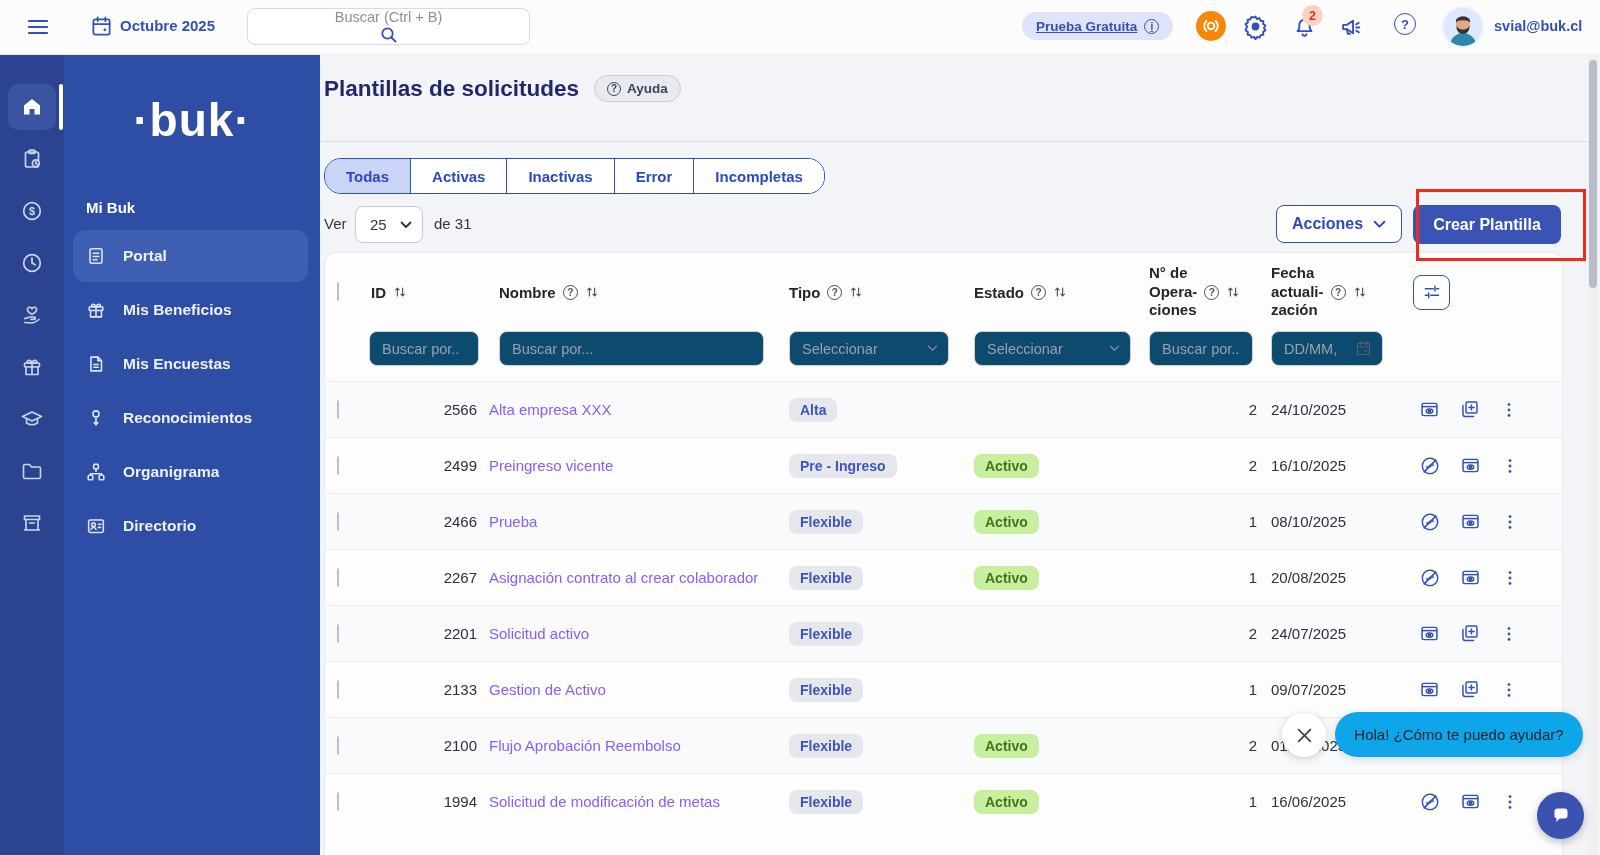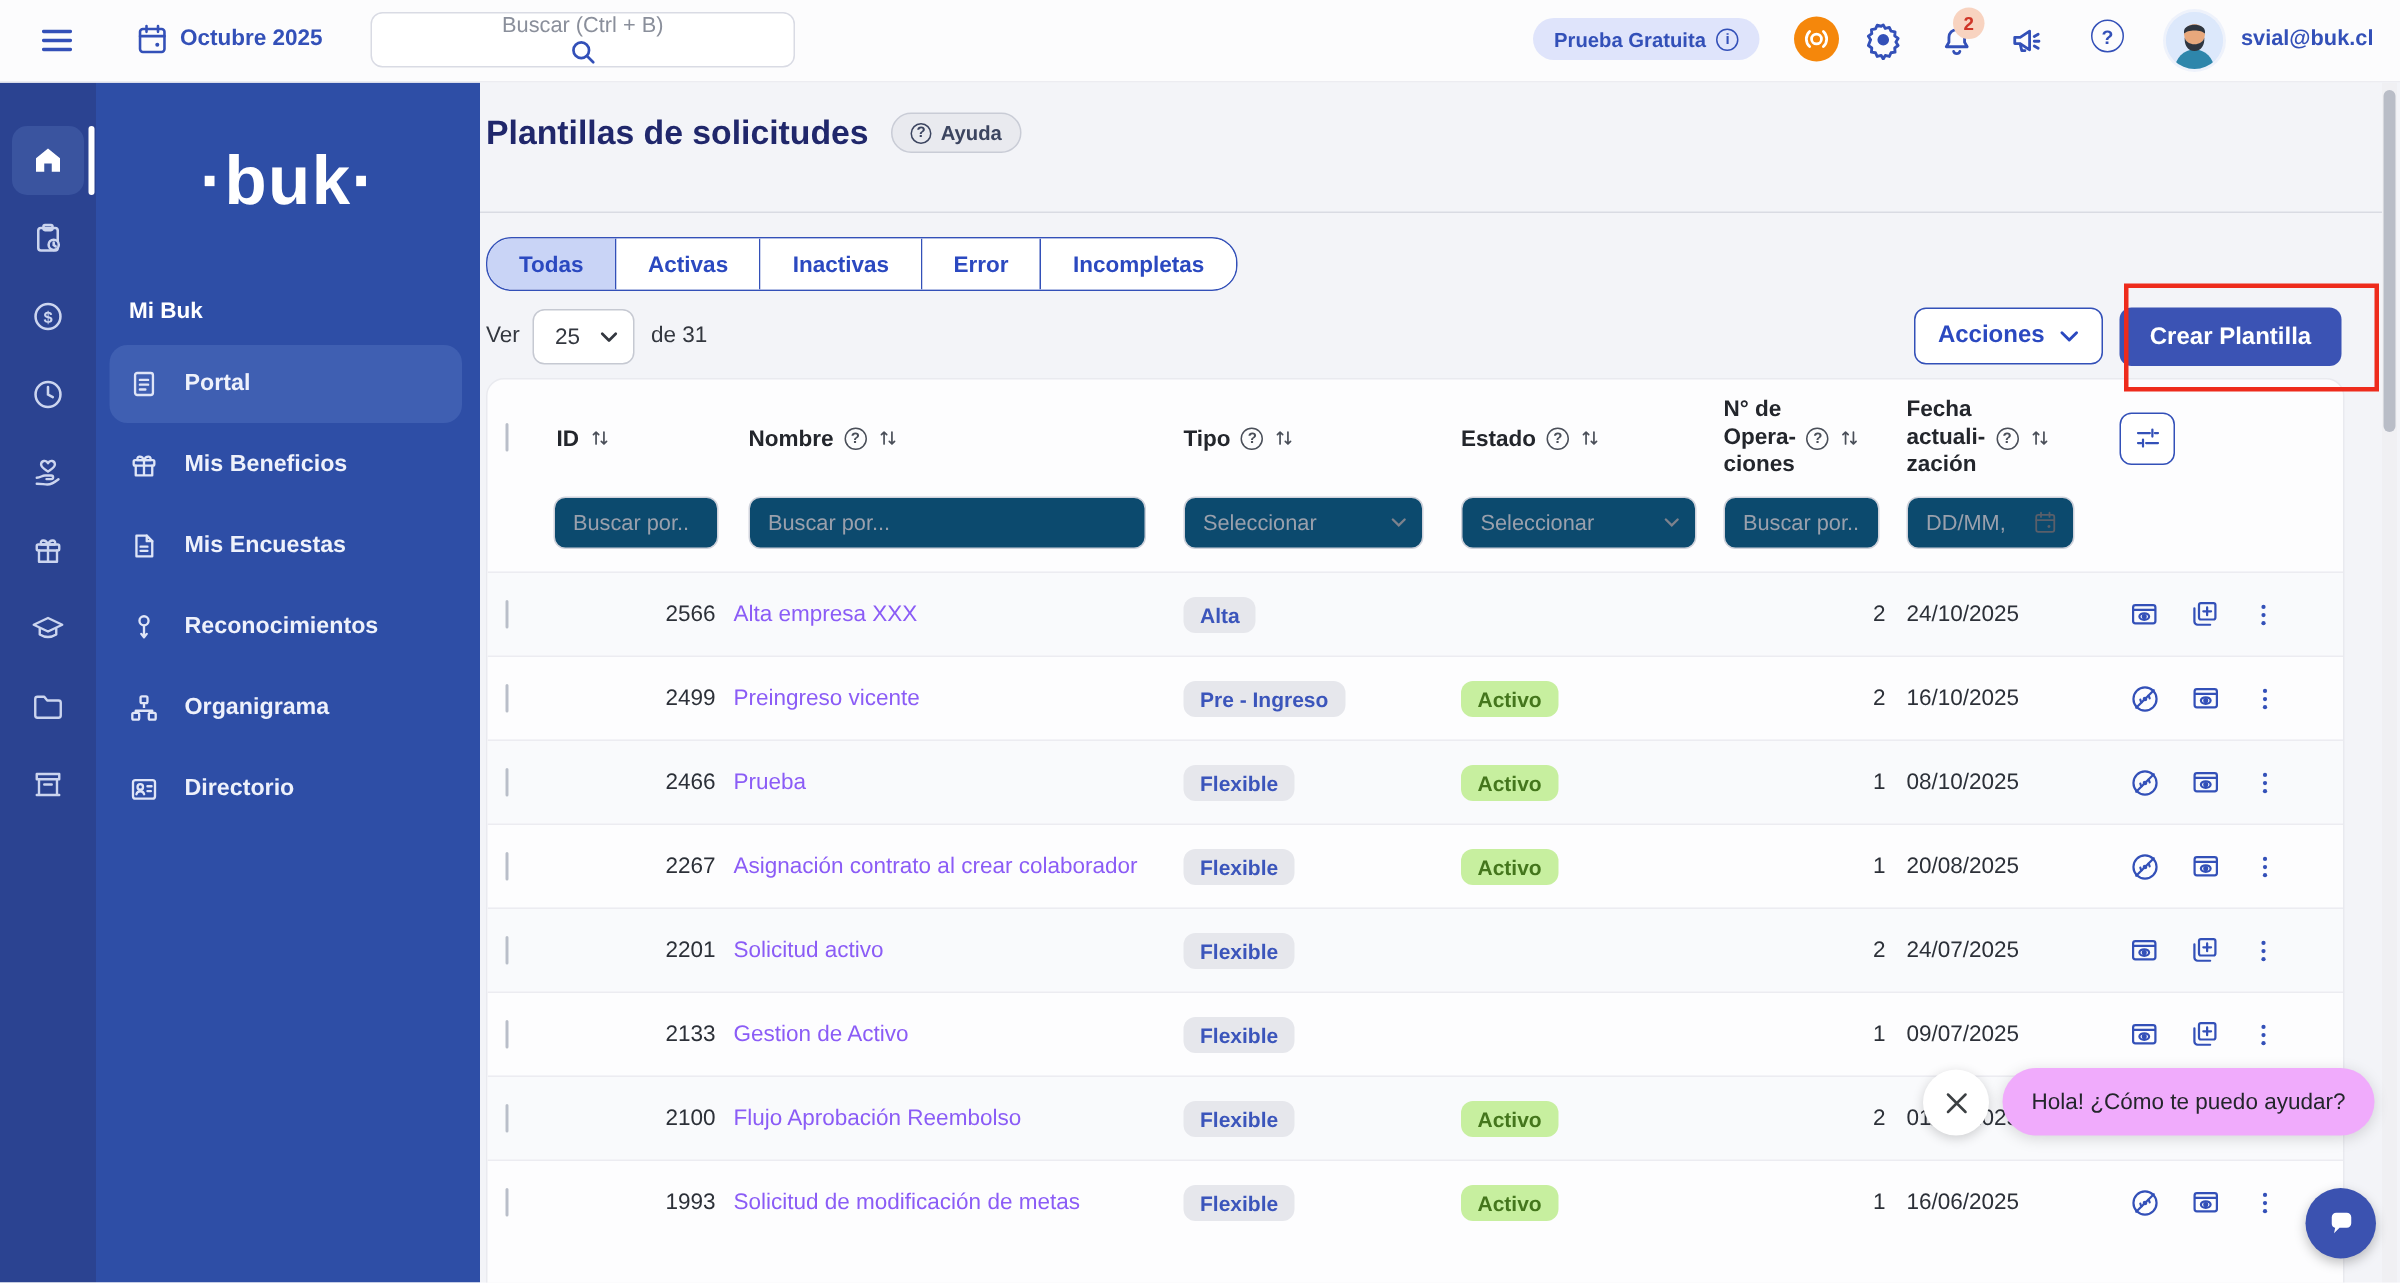--- a/index.html
+++ b/index.html
@@ -7,21 +7,21 @@
   body { font-family:"Liberation Sans","DejaVu Sans",sans-serif; background:#f3f4f8; position:relative; color:#33373f; }
   svg { display:block; }
 
   
   .topbar { position:absolute; left:0; top:0; width:1600px; height:55px; background:#fcfcfd; border-bottom:1px solid #ececf1; z-index:20; }
   .hamburger { position:absolute; left:28px; top:16px; width:20px; height:22px; cursor:pointer; color:#3350b8; }
   .cal-icon { position:absolute; left:90px; top:15px; color:#3350b8; }
   .topbar-date { position:absolute; left:120px; top:17px; font-size:15px; font-weight:700; color:#3350b8; }
   .search-box { position:absolute; left:247px; top:8px; width:283px; height:37px; background:#fff; border:1px solid #d9dbe4; border-radius:8px; display:flex; align-items:center; padding:0 12px;flex-direction:column; }
   .search-box .ph { color:#8a8f9b; font-size:14.5px; flex:1; }
-  .trial-pill { position:absolute; left:1022px; top:12px; height:28px; background:#dfe4fb; border-radius:15px; display:flex; align-items:center; gap:7px; padding:0 14px; color:#3350b8; font-size:13.5px; font-weight:700; }
+  .trial-pill { position:absolute; left:1022px; top:12px; height:28px; background:#dfe4fb; border-radius:15px; display:flex; align-items:center; gap:7px; padding:0 14px; color:#3350b8; font-size:13.5px; font-weight:700;text-decoration:underline; }
   .icirc { width:15px; height:15px; border:1.3px solid #3350b8; border-radius:50%; font-size:10px; font-weight:700; display:flex; align-items:center; justify-content:center; color:#3350b8; }
   .orange-icon { position:absolute; left:1196px; top:11px; width:30px; height:30px; background:#f5870b; border-radius:50%; display:flex; align-items:center; justify-content:center; }
   .gear { position:absolute; left:1242px; top:13px; color:#3350b8; }
   .bell { position:absolute; left:1292px; top:15px; color:#3350b8; }
   .notif-badge { position:absolute; left:1302px; top:5px; width:21px; height:21px; background:#f8d3c0; border-radius:50%; color:#cf3527; font-size:12.5px; font-weight:700; display:flex; align-items:center; justify-content:center; }
   .mega { position:absolute; left:1339px; top:15px; color:#3350b8; }
   .help-circ { position:absolute; left:1394px; top:13px; width:22px; height:22px; border:1.6px solid #3350b8; border-radius:50%; color:#3350b8; font-size:13px; font-weight:700; display:flex; align-items:center; justify-content:center; }
   .avatar { position:absolute; left:1444px; top:8px; width:38px; height:38px; border-radius:50%; background:#dce8fb; box-shadow:0 0 0 2px #eef2fb; overflow:hidden; }
   .topbar-email { position:absolute; left:1494px; top:18px; font-size:14.5px; font-weight:600; color:#3350b8; }
 
@@ -81,21 +81,21 @@
   .cell-oper { text-align:right; padding-right:4px; color:#2c3038; }
   .cell-fecha { padding-left:10px; color:#2c3038; }
   .cell-actions { display:flex; align-items:center; gap:19px; padding-left:28px; color:#3350b8; }
   .act-ic { cursor:pointer; color:#3350b8; }
 
   
   .red-box { position:absolute; left:1416px; top:189px; width:170px; height:72px; border:3px solid #ee2b1c; z-index:30; pointer-events:none; }
   .scrollbar { position:absolute; right:2px; top:55px; width:10px; height:800px; background:#f0f0f3; z-index:25; }
   .scroll-thumb { position:absolute; right:1px; top:5px; width:8px; height:228px; background:#b9bdc7; border-radius:4px; cursor:pointer; }
   .chat-close { position:absolute; left:1282px; top:713px; width:44px; height:44px; background:#fff; border-radius:50%; box-shadow:0 2px 8px rgba(0,0,0,.18); display:flex; align-items:center; justify-content:center; color:#3c4043; cursor:pointer; z-index:40; }
-  .chat-tip { position:absolute; left:1335px; top:712px; width:248px; height:45px; background:#f0abfc; border-radius:23px; box-shadow:0 2px 10px rgba(0,0,0,.15); display:flex; align-items:center; justify-content:center; font-size:15px; color:#23262b; z-index:40; }
+  .chat-tip { position:absolute; left:1335px; top:712px; width:248px; height:45px; background:#0ea5e9; border-radius:23px; box-shadow:0 2px 10px rgba(0,0,0,.15); display:flex; align-items:center; justify-content:center; font-size:15px; color:#23262b; z-index:40; }
   .chat-fab { position:absolute; left:1537px; top:792px; width:47px; height:47px; background:#3b52b0; border-radius:50%; box-shadow:0 3px 8px rgba(0,0,0,.25); display:flex; align-items:center; justify-content:center; cursor:pointer; z-index:40; }
 </style>
 </head>
 <body>
 
 <div class="topbar">
   <div class="hamburger">
     <svg width="20" height="22" viewBox="0 0 20 22">
         <path d="M1 5h18M1 11h18M1 17h18" stroke="currentColor" stroke-width="2.2" stroke-linecap="round"></path>
       </svg>
@@ -674,21 +674,21 @@
               <svg width="20" height="20" viewBox="0 0 24 24" fill="currentColor">
                 <circle cx="12" cy="5.5" r="1.7"></circle>
                 <circle cx="12" cy="12" r="1.7"></circle>
                 <circle cx="12" cy="18.5" r="1.7"></circle>
               </svg>
             </span>
           </div>
         </div>
         <div class="tgrid row">
           <div><span class="cb"></span></div>
-          <div class="cell-id">1993</div>
+          <div class="cell-id">1994</div>
           <div class="cell-nombre">Solicitud de modificación de metas</div>
           <div style="padding-left:10px"><span class="badge-tipo">Flexible</span></div>
           <div style="padding-left:10px"><span class="badge-estado">Activo</span></div>
           <div class="cell-oper">1</div>
           <div class="cell-fecha">16/06/2025</div>
           <div class="cell-actions">
             <span class="act-ic">
               <svg width="22" height="22" viewBox="0 0 24 24" fill="none" stroke="currentColor" stroke-width="1.6" stroke-linecap="round">
                 <circle cx="12" cy="12" r="8.4"></circle>
                 <path d="M5.6 18.4L18.4 5.6"></path>

